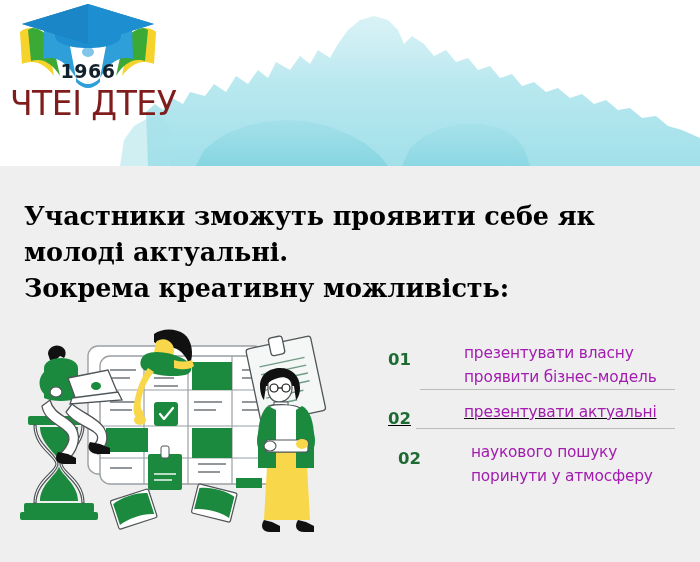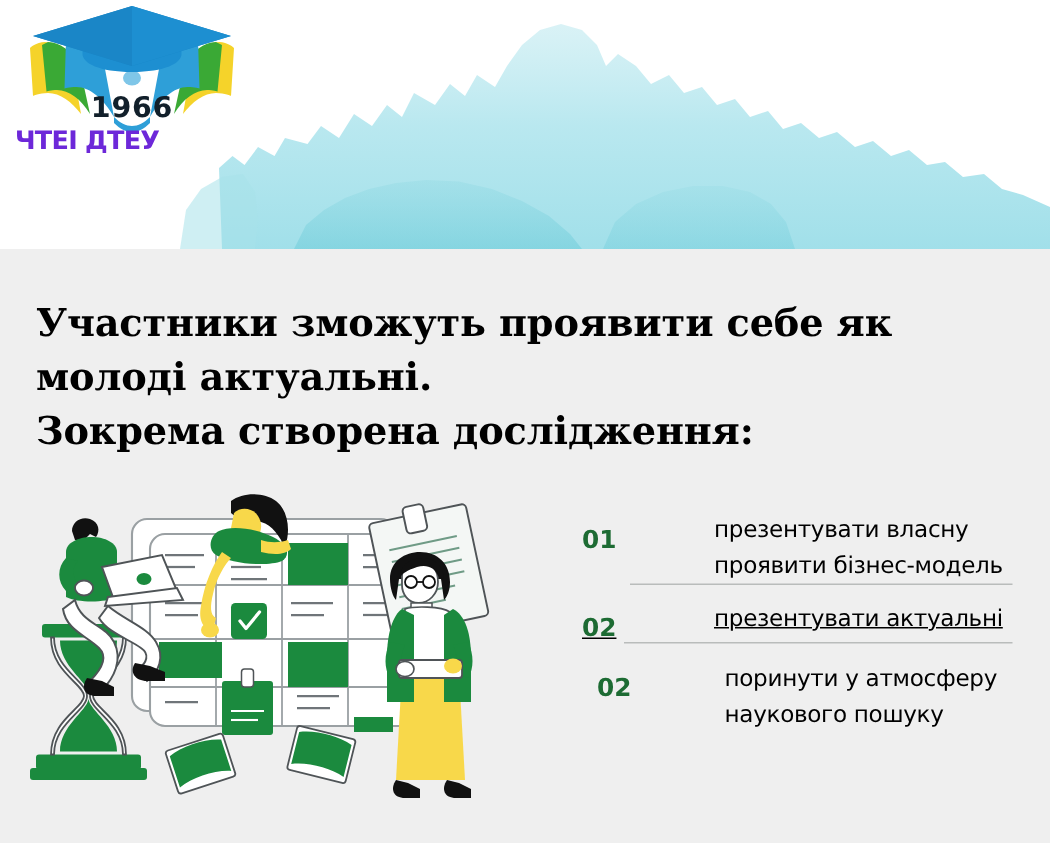--- a/index.html
+++ b/index.html
@@ -21,22 +21,22 @@
   }
 
   
   .logo-block{
     position:absolute;left:6px;top:2px;width:160px;height:122px;z-index:5;
   }
   .logo-mark{position:absolute;left:8px;top:0;width:148px;height:86px;}
   .logo-name{
     position:absolute;left:0;top:82px;width:160px;
     font-family:"DejaVu Sans", sans-serif;
-    font-weight:bold;font-size:17px;letter-spacing:-0.5px;
-    color:#6d28d9;
+    font-weight:normal;font-size:33px;letter-spacing:-0.5px;
+    color:#7f1d1d;
     text-align:left;padding-left:4px;box-sizing:border-box;
     white-space:nowrap;
   }
 
   
   .content{
     position:absolute;left:0;top:166px;width:700px;height:396px;
     background:#efefef;
   }
 
@@ -74,24 +74,23 @@
     width:34px;
     flex:0 0 34px;
     text-align:left;
     padding-top:9px;
     letter-spacing:0px;
   }
   .item .txt{
     font-family:"DejaVu Sans", sans-serif;
     font-size:15.4px;
     line-height:24px;
-    color:#000000;
+    color:#a21caf;
     flex:1 1 auto;
     letter-spacing:-0.2px;
-    margin-left:12px;
   }
   .item .txt span{display:block;white-space:nowrap;}
 
   .item1{margin-bottom:0px;}
   .item2{margin-top:10px;text-decoration:underline;}
   .item3{margin-top:11px;padding-left:10px;}
   .item3 .num{width:31px;flex:0 0 31px;}
 
   .divider{
     height:1px;background:#b9bcbb;
@@ -169,21 +168,21 @@
 
     <div class="logo-name">ЧТЕІ ДТЕУ</div>
   </div>
 </div>
 
 <div class="content">
 
   <div class="headline">
     <div>Участники зможуть проявити себе як</div>
     <div>молоді актуальні.</div>
-    <div>Зокрема створена дослідження:</div>
+    <div>Зокрема креативну можливість:</div>
   </div>
 
   <svg class="illustration" viewBox="0 0 340 225">
 
     <g>
       <rect x="74" y="18" width="176" height="128" rx="10" fill="#ffffff" stroke="#9aa0a3" stroke-width="1.4"></rect>
       <rect x="86" y="28" width="176" height="128" rx="10" fill="#ffffff" stroke="#9aa0a3" stroke-width="1.4"></rect>
 
       <line x1="86" y1="62" x2="262" y2="62" stroke="#9aa0a3" stroke-width="1.2"></line>
       <line x1="86" y1="98" x2="262" y2="98" stroke="#9aa0a3" stroke-width="1.2"></line>
@@ -360,19 +359,19 @@
       <div class="num">02</div>
       <div class="txt">
         <span>презентувати актуальні</span>
       </div>
     </div>
     <div class="divider d2"></div>
 
     <div class="item item3">
       <div class="num">02</div>
       <div class="txt">
+        <span>наукового пошуку</span>
         <span>поринути у атмосферу</span>
-        <span>наукового пошуку</span>
       </div>
     </div>
 
   </div>
 </div>
 
 </body></html>

